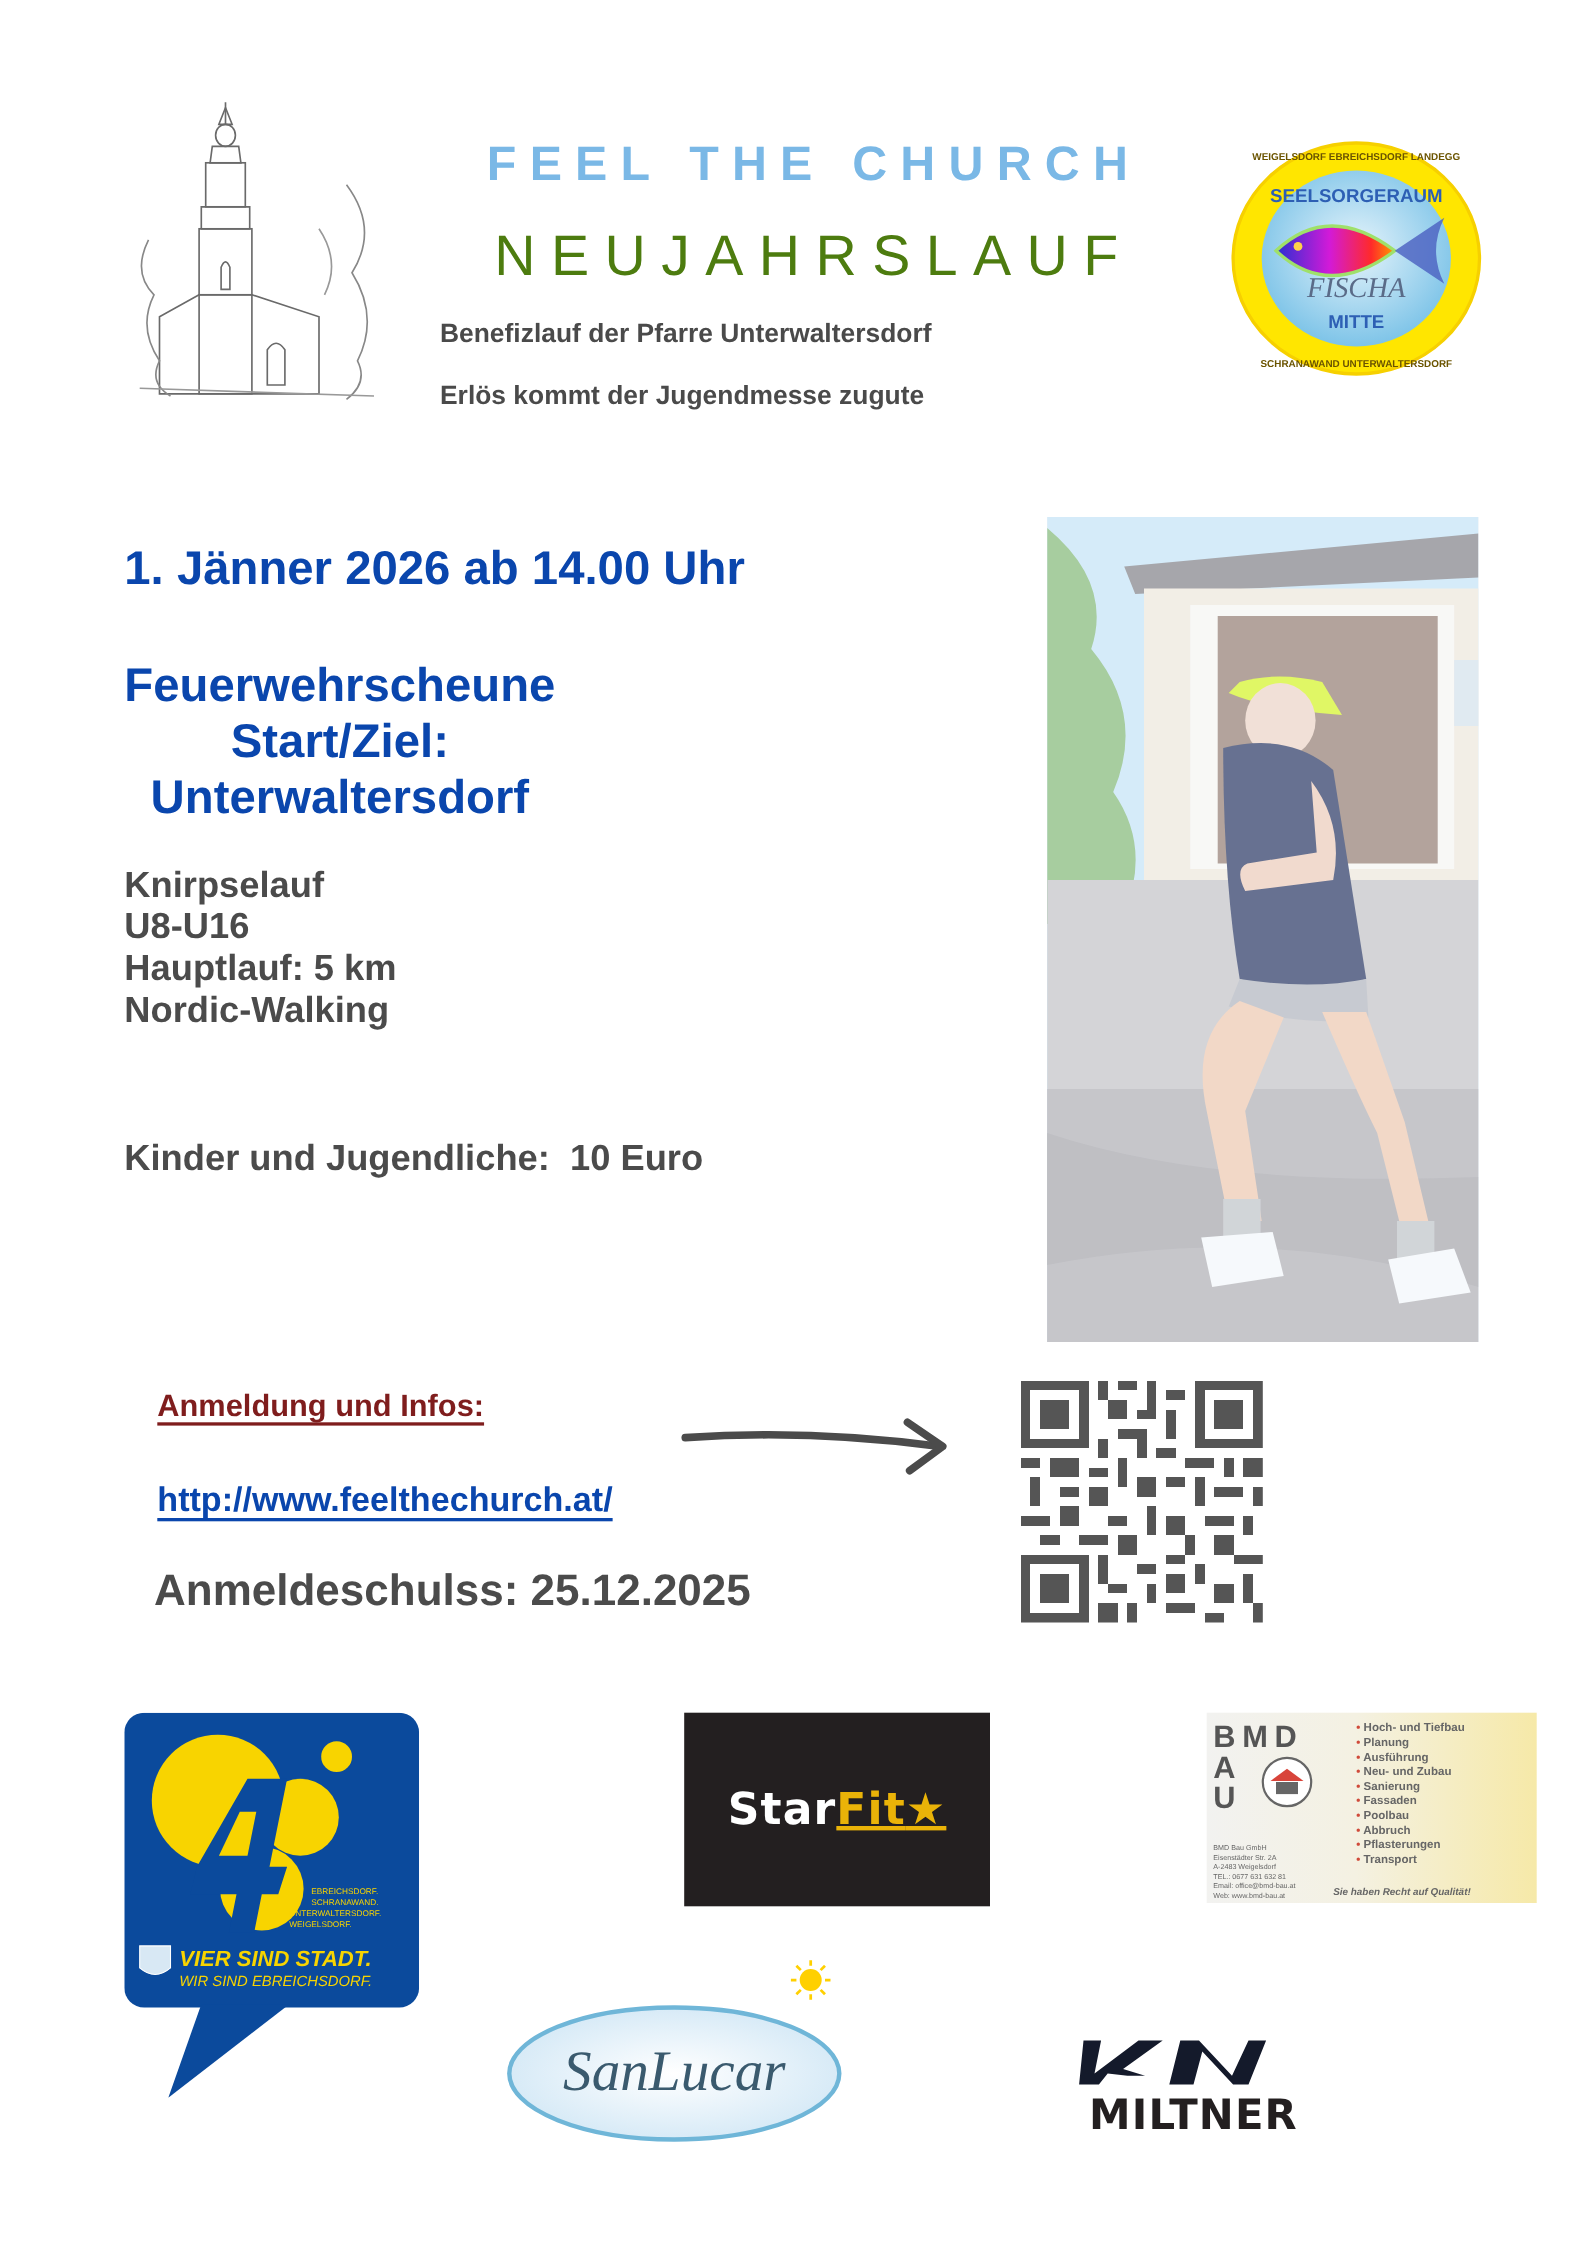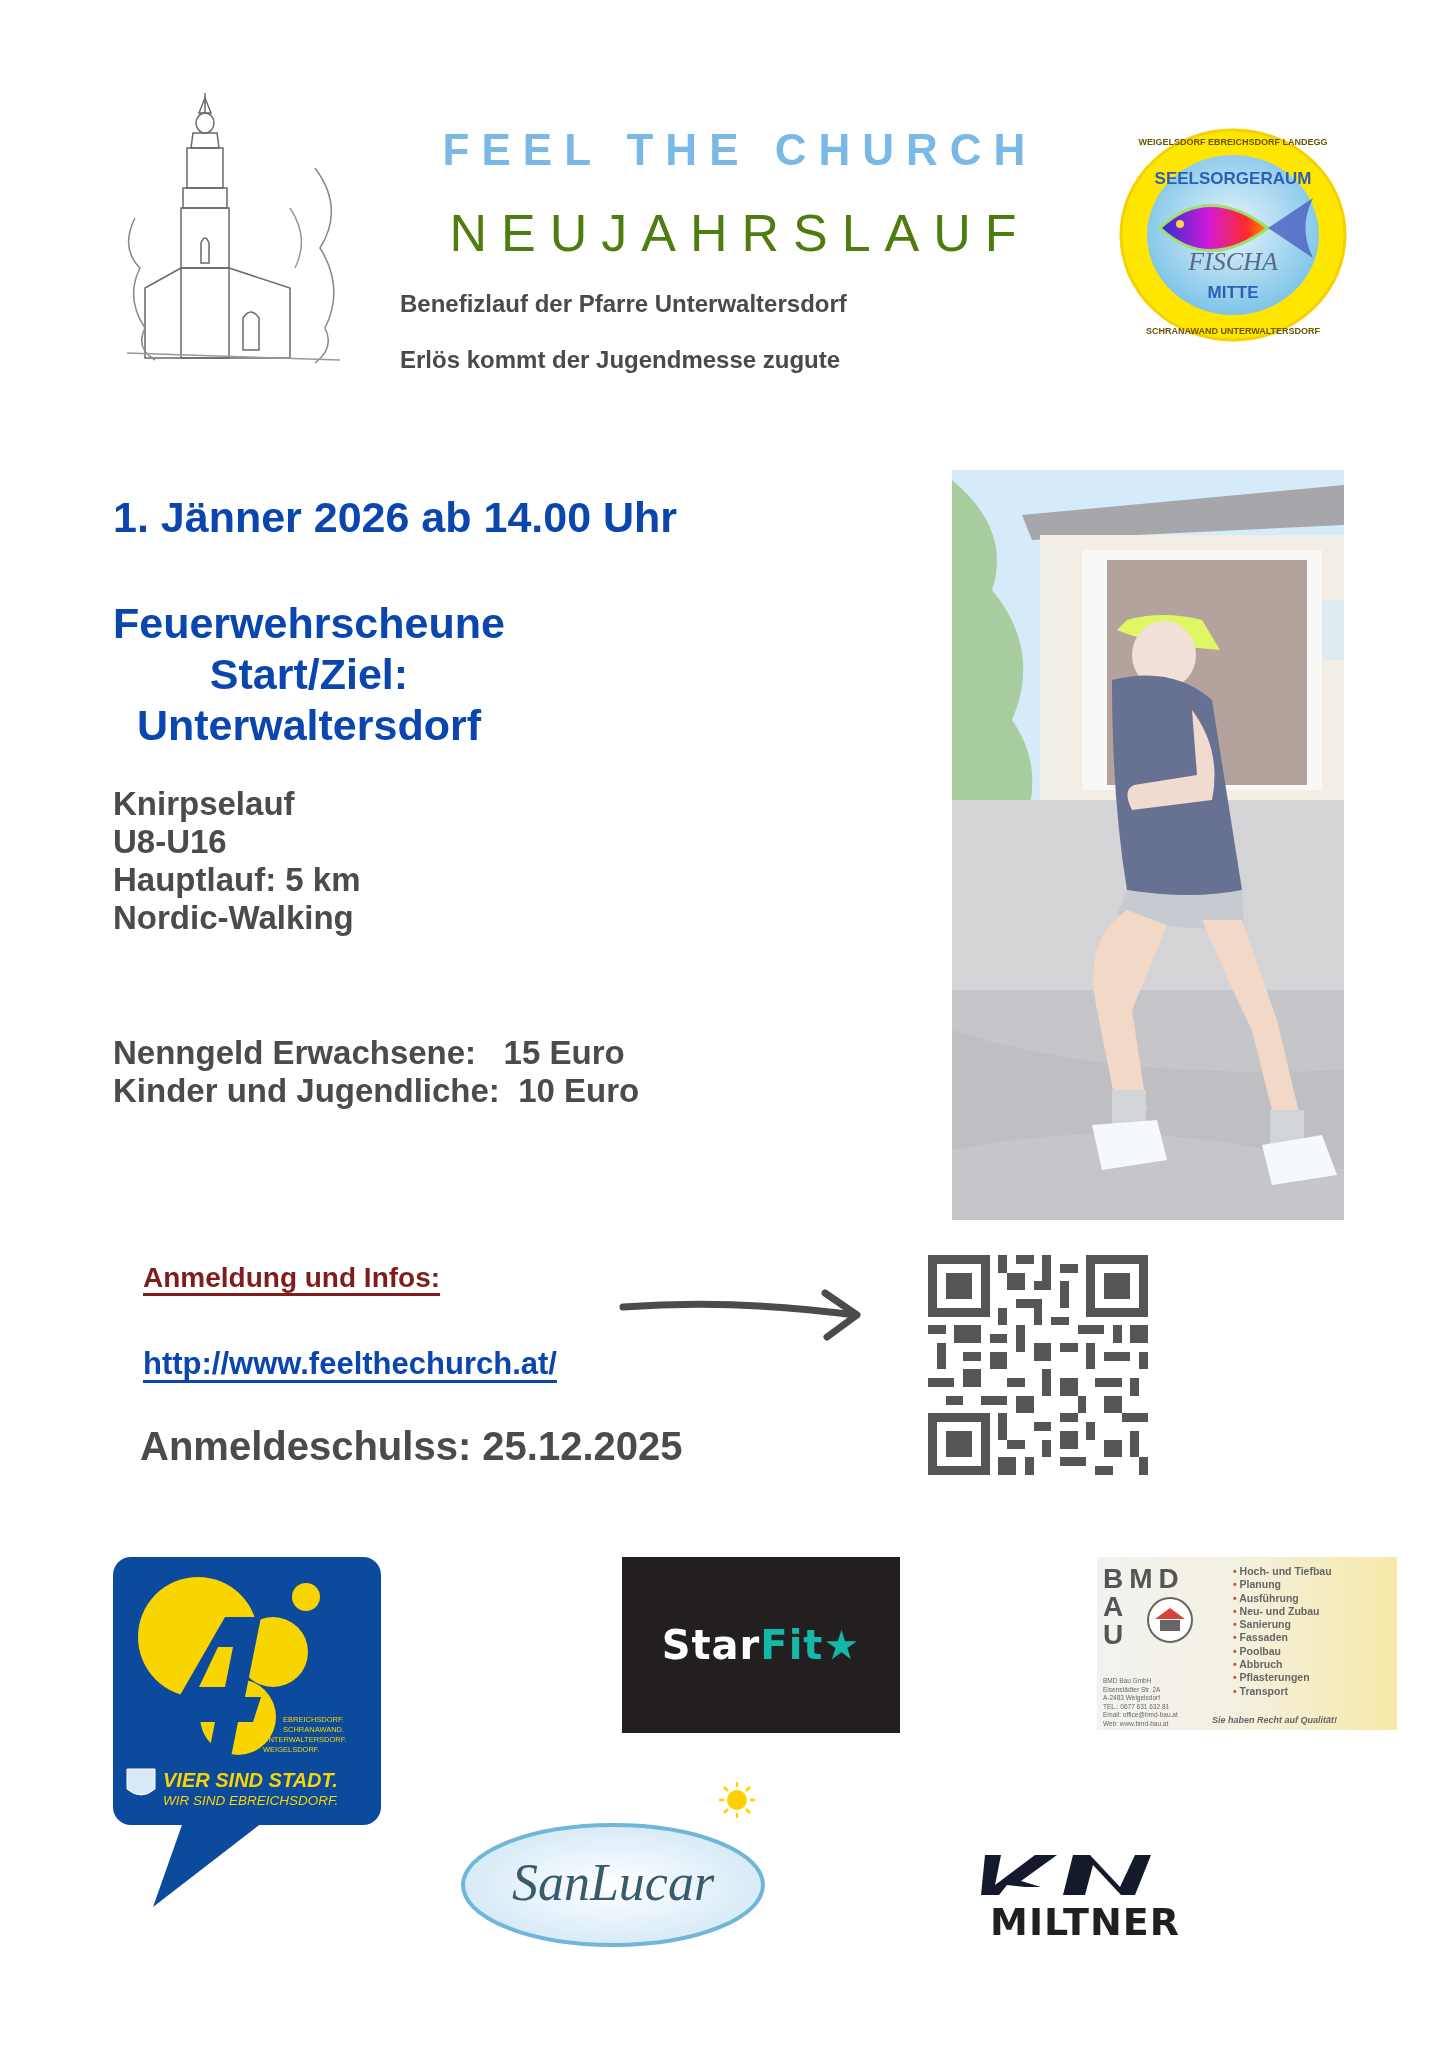--- a/index.html
+++ b/index.html
@@ -33,21 +33,21 @@
   .url-link { left: 143px; top: 1346px; color: #0a46ad; font-weight: 700; font-size: 31px; text-decoration: underline; text-decoration-thickness: 3px; text-underline-offset: 6px; }
   .deadline { left: 140px; top: 1424px; color: #4b4b4b; font-weight: 700; font-size: 40px; }
   .arrow { left: 615px; top: 1285px; width: 260px; height: 60px; }
   .qr { left: 928px; top: 1255px; width: 220px; height: 220px; }
 
   
   .sp-vier { left: 113px; top: 1557px; width: 268px; height: 350px; }
   .sp-starfit { left: 622px; top: 1557px; width: 278px; height: 176px; background: #231f20; display: flex; align-items: center; justify-content: center; }
   .starfit-text { font-family: "DejaVu Sans", sans-serif; font-weight: 700; font-size: 40px; letter-spacing: 1px; }
   .starfit-text .w { color: #ffffff; }
-  .starfit-text .y { color: #14b8a6; }
+  .starfit-text .y { color: #eab308; text-decoration: underline; }
   .sp-bmd { left: 1097px; top: 1557px; width: 300px; height: 173px; background: linear-gradient(90deg, #f2f2f0 0%, #f4f1e2 45%, #f6e9a8 100%); padding: 8px 6px; display: flex; }
   .bmd-left { width: 120px; position: relative; }
   .bmd-letters { font-weight: 700; color: #555; font-size: 28px; line-height: 28px; }
   .bmd-letters .row1 { letter-spacing: 6px; }
   .bmd-addr { position: absolute; left: 0; top: 112px; font-size: 6.5px; line-height: 8.5px; color: #666; }
   .bmd-right { flex: 1; padding-left: 10px; font-size: 10.5px; line-height: 13.3px; color: #666; font-weight: 700; }
   .bmd-right .dot { color: #d04a3a; }
   .bmd-tag { position: absolute; left: 1212px; top: 1715px; font-size: 9px; font-style: italic; color: #666; font-weight: 700; }
 
   .sp-sanlucar { left: 448px; top: 1760px; width: 320px; height: 190px; }
@@ -115,24 +115,20 @@
 </div>
 
 <div class="abs gray-list categories">
   <div>Knirpselauf</div>
   <div>U8-U16</div>
   <div>Hauptlauf: 5 km</div>
   <div>Nordic-Walking</div>
 </div>
 
 <div class="abs gray-list fees">
-  <div class="fee-row">
-    <span class="lbl">Nenngeld Erwachsene:   </span>
-    <span>15 Euro</span>
-  </div>
   <div class="fee-row">
     <span class="lbl">Kinder und Jugendliche:  </span>
     <span>10 Euro</span>
   </div>
 </div>
 
 <svg class="abs photo" viewBox="0 0 392 750" preserveAspectRatio="none">
   <rect width="392" height="750" fill="#c9e6f8"></rect>
 
   <path d="M70 45 L392 15 L392 55 L80 70 Z" fill="#8e8e94"></path>

